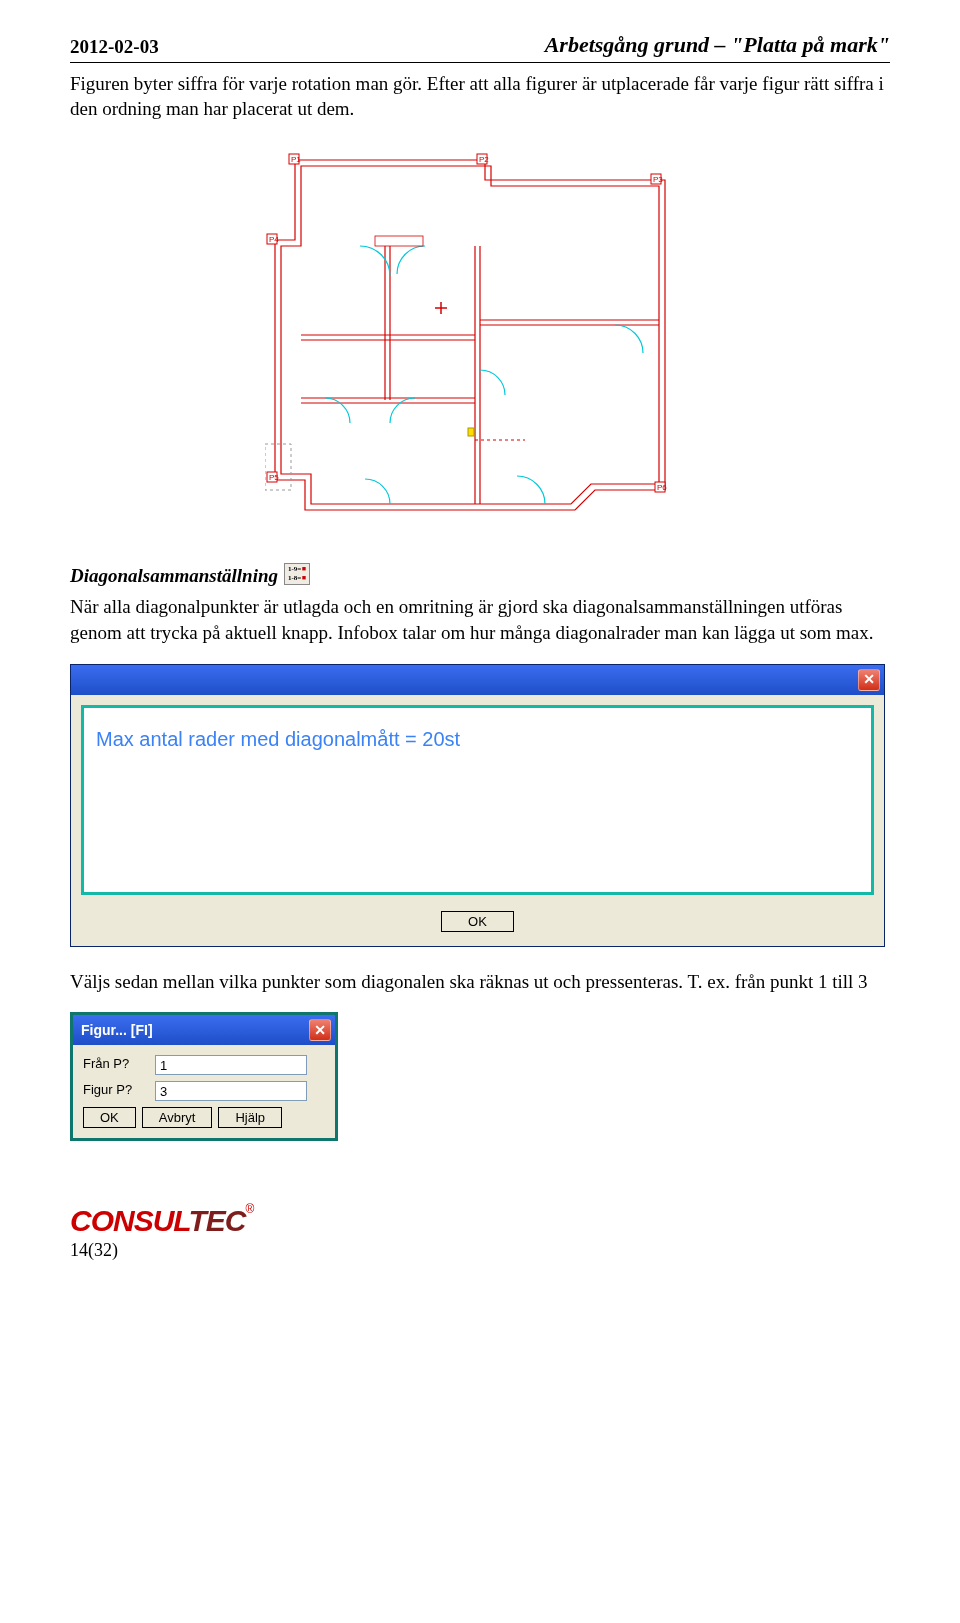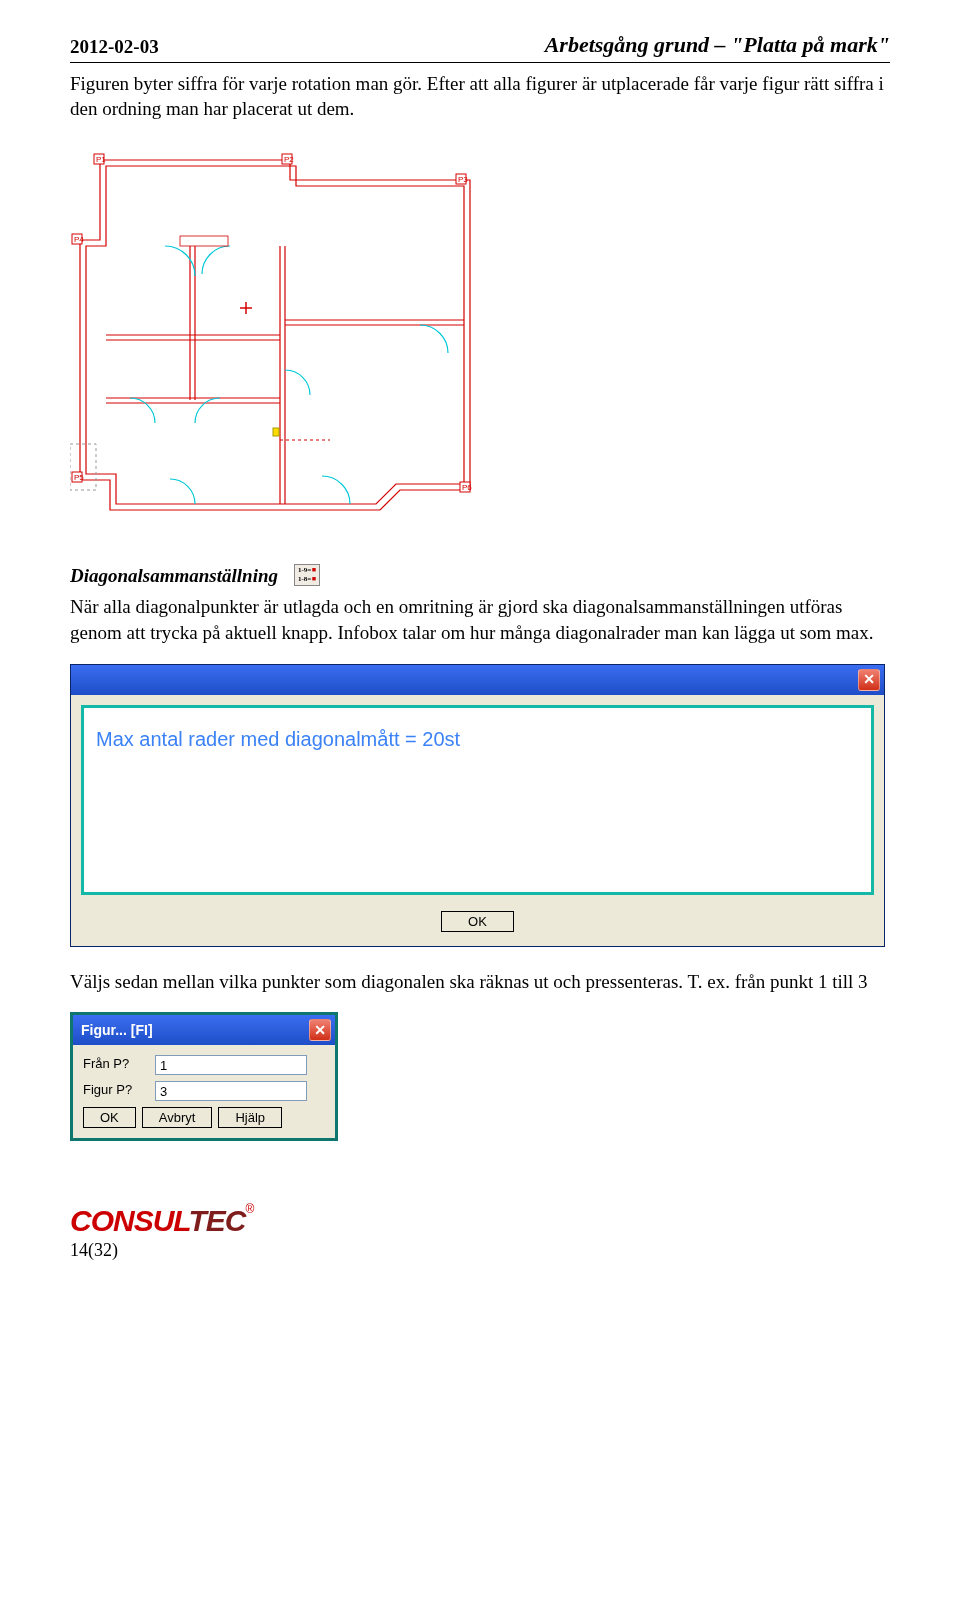--- a/index.html
+++ b/index.html
@@ -18,30 +18,30 @@
     justify-content: space-between;
     align-items: flex-end;
     border-bottom: 1.5px solid #000;
     padding-bottom: 2px;
     margin-bottom: 8px;
     font-weight: bold;
   }
   .date { font-size: 19px; }
   .title { font-style: italic; font-size: 22px; }
   .para { margin: 6px 0 18px 0; }
-  .floorplan-wrap { margin: 10px 0 26px 0; }
+  .floorplan-wrap { margin: 10px 0 26px 0; text-align: center; }
   .floorplan {
     width: 430px;
     height: 390px;
     position: relative;
   }
   .section-row {
     display: flex;
-    align-items: center;
-    gap: 16px;
+    align-items: flex-start;
+    gap: 6px;
     margin-top: 10px;
     margin-bottom: 2px;
   }
   .section-title { font-style: italic; font-weight: bold; font-size: 19px; }
   .tool-icon {
     width: 26px; height: 22px;
     border: 1px solid #888;
     background: #f0ece4;
     display: flex;
     flex-direction: column;

